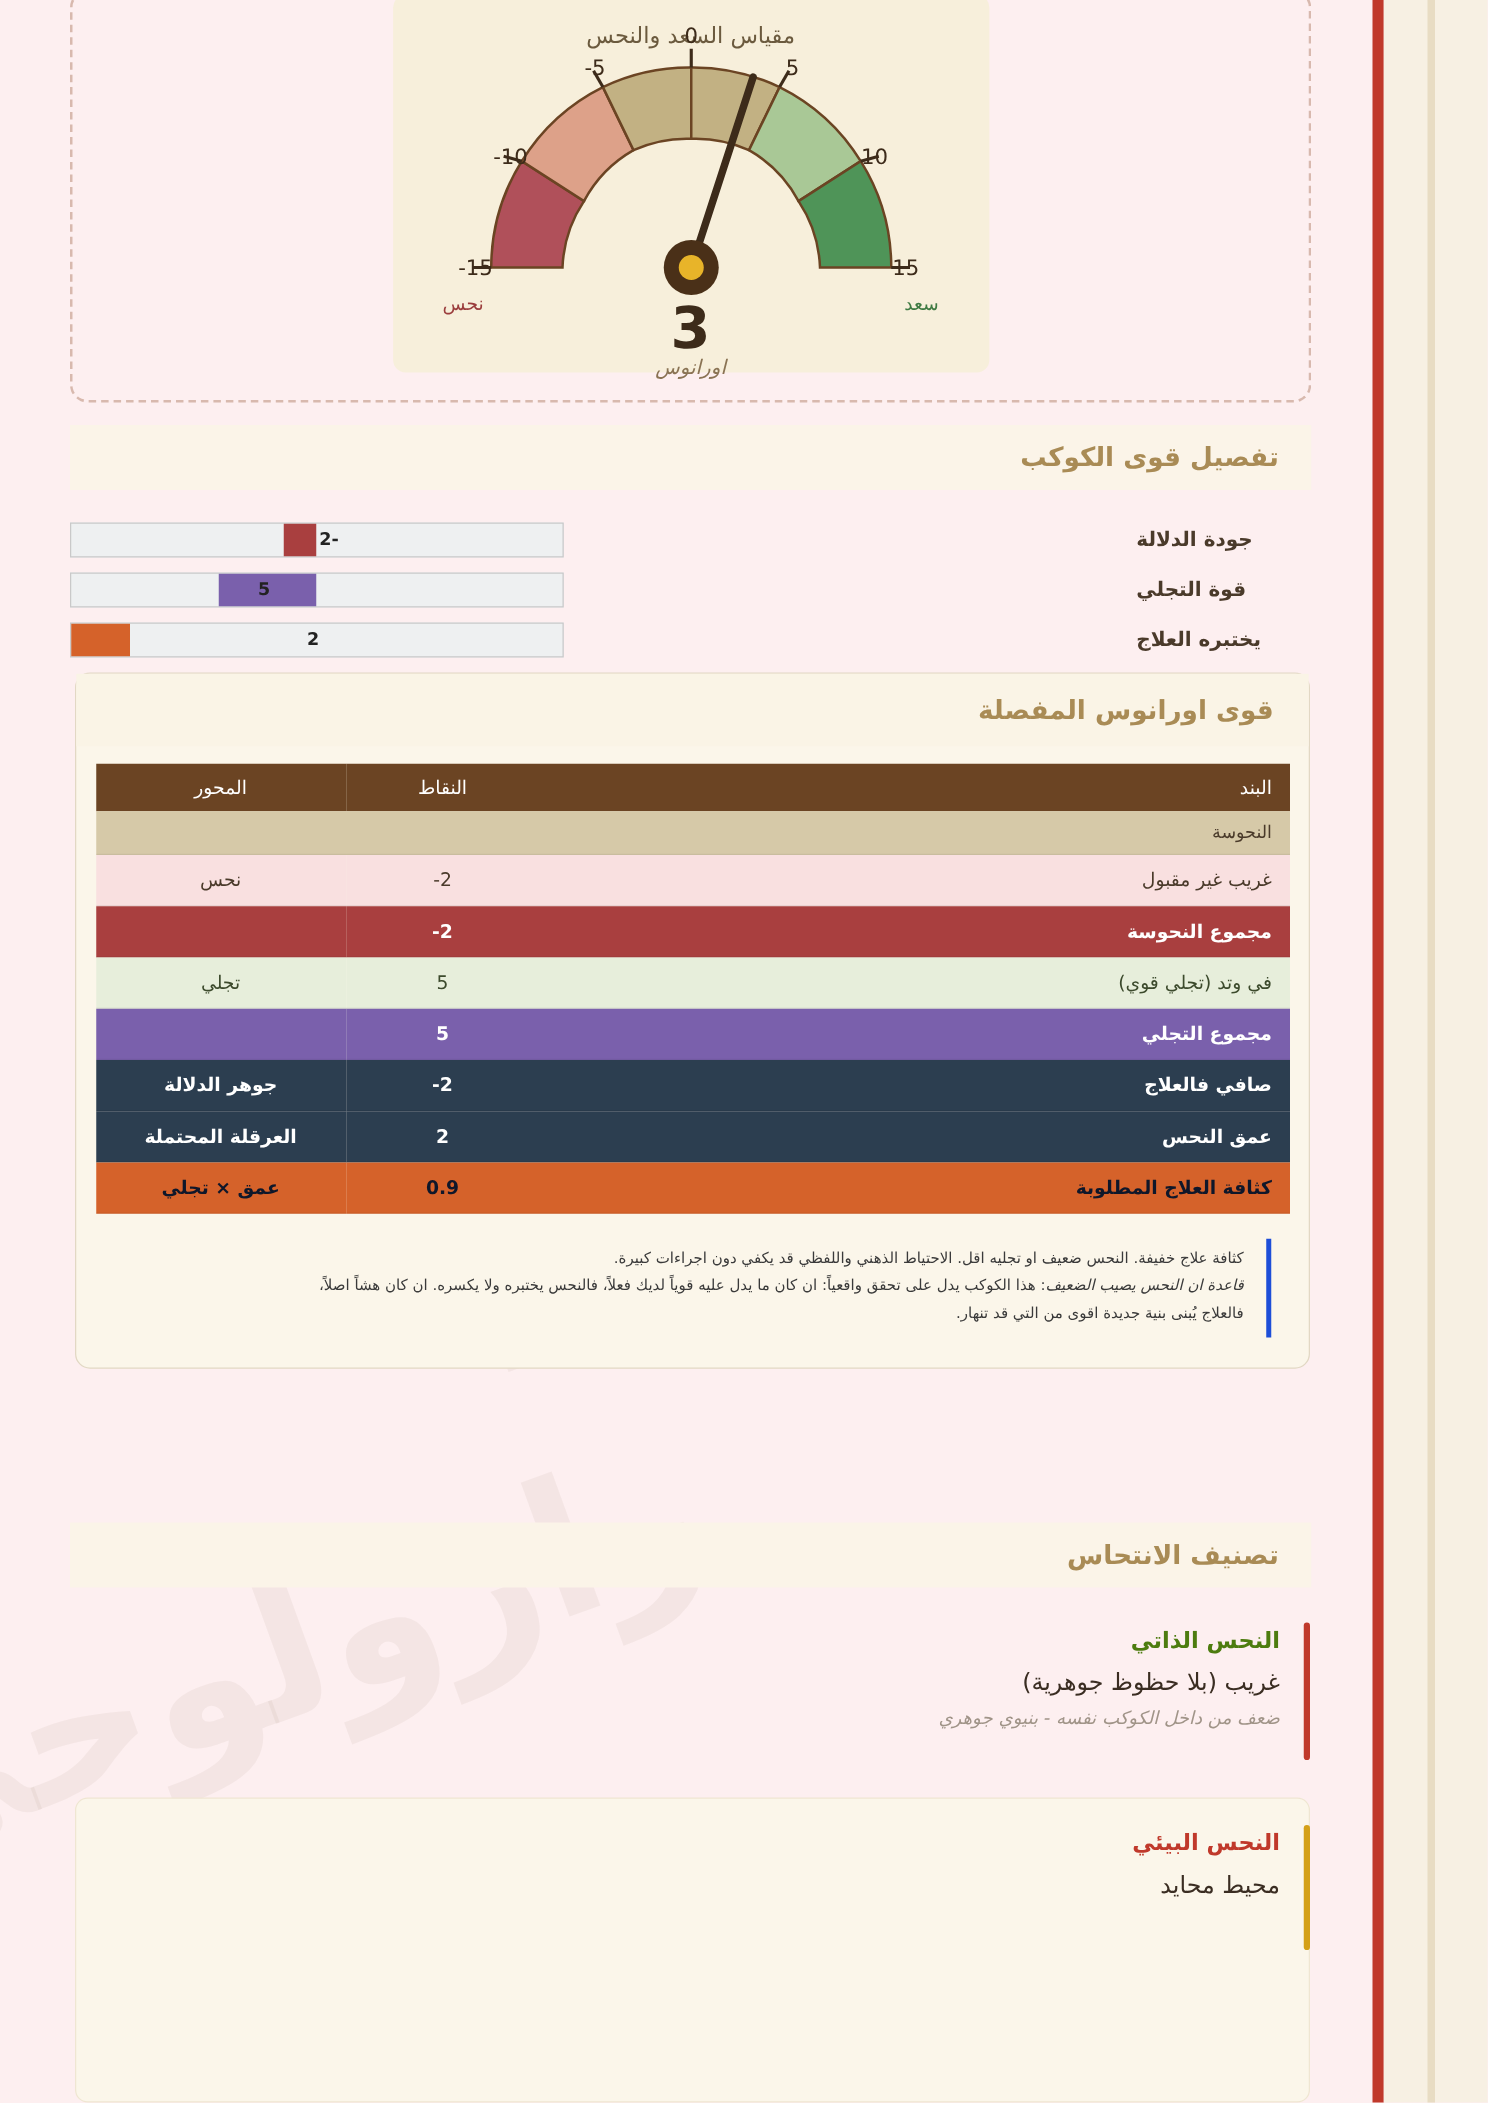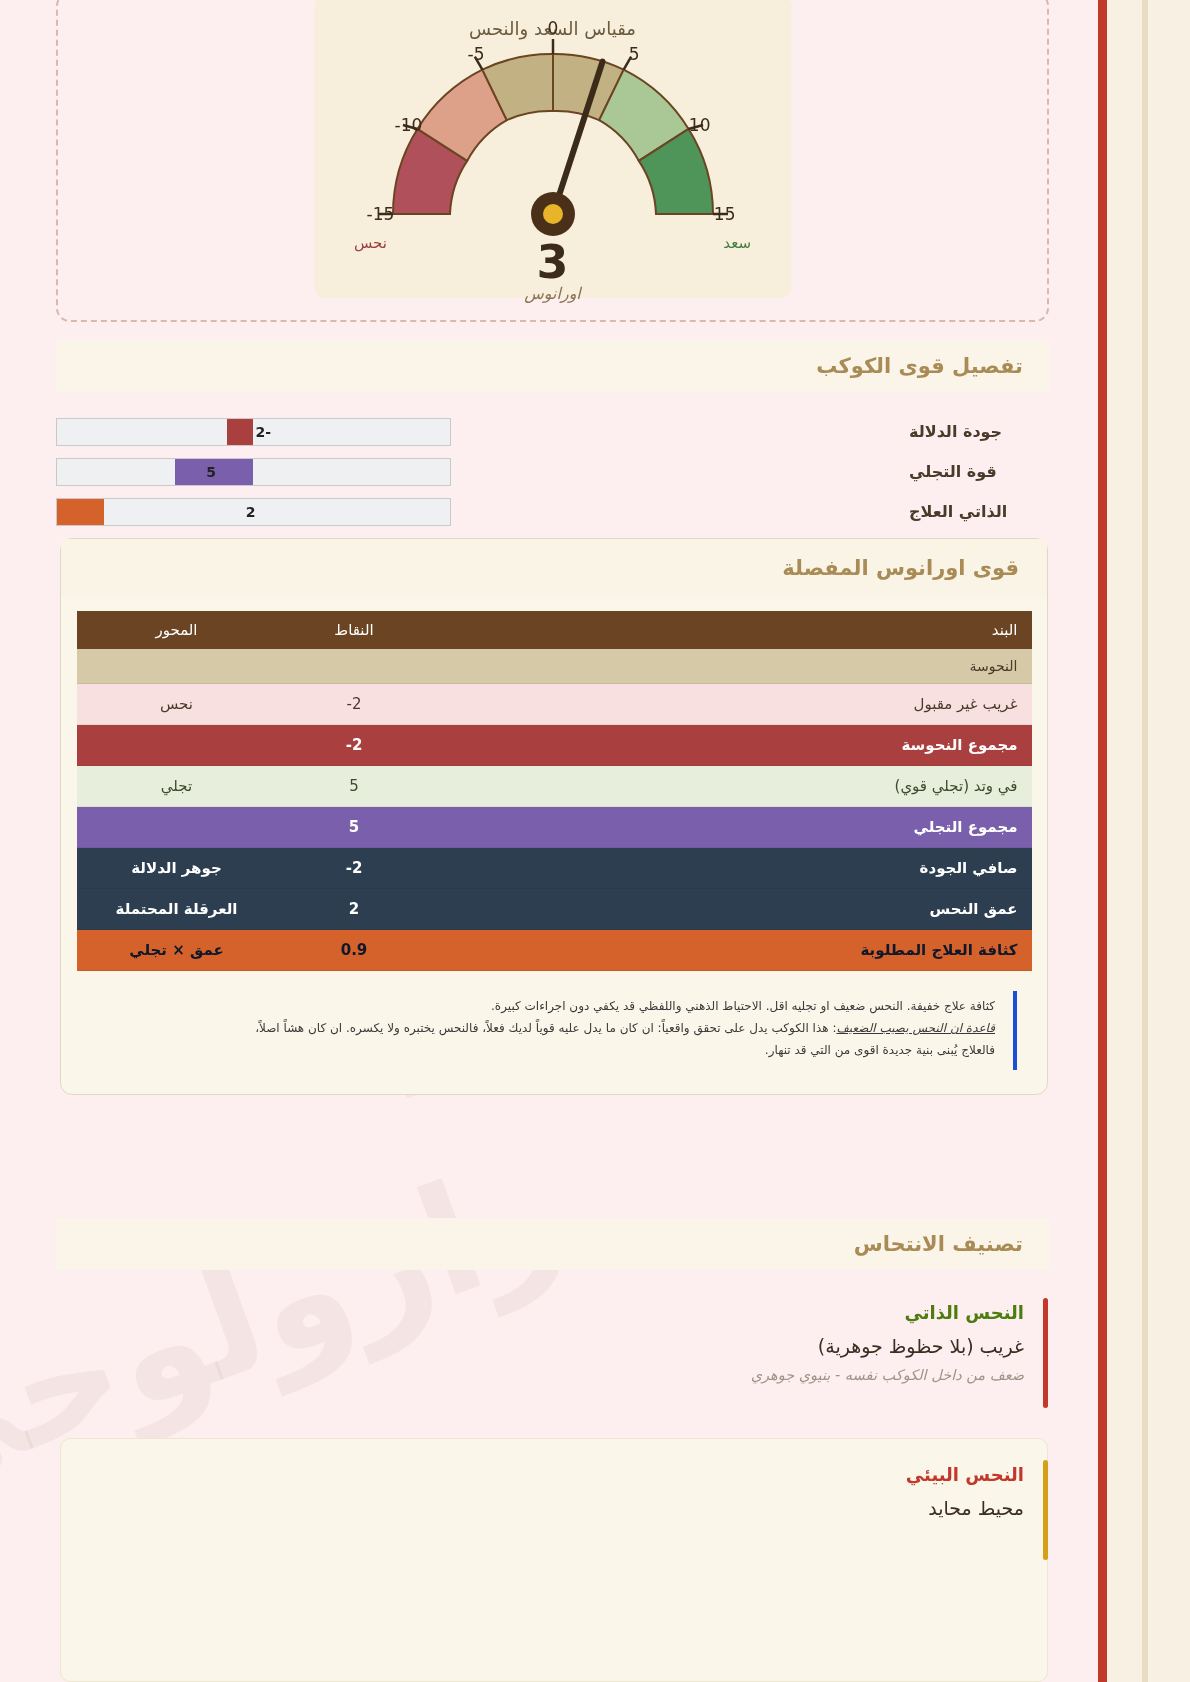--- a/index.html
+++ b/index.html
@@ -174,21 +174,21 @@
   .note{
     margin:20px 30px 24px 30px;
     border-right:4px solid #1d4ed8;
     background:#fbf6ea;
     padding:4px 18px 8px 10px;
     color:#3a3a3a;
     font-size:12px;
     line-height:1.85;
     text-align:right;
   }
-  .note .em{ font-style:italic;text-decoration:underline; }
+  .note .em{ font-style:italic; }
 
   
   .class-item{
     position:absolute; left:60px; width:988px;
     padding:14px 24px 14px 10px;
   }
   .class-item .bar{
     position:absolute; top:10px; right:0; width:5px; bottom:10px; border-radius:3px;
   }
   .class-title{ font-size:18px; font-weight:700; margin-bottom:12px; }
@@ -288,21 +288,21 @@
 
       <div class="bar-row">
         <div class="bar-label">قوة التجلي</div>
         <div class="bar-track">
           <div class="bar-fill" style="left:30%; width:20%; background:#7a60ac;"></div>
           <div class="bar-num" style="left:38%;">5</div>
         </div>
       </div>
 
       <div class="bar-row">
-        <div class="bar-label">الذاتي العلاج</div>
+        <div class="bar-label">يختبره العلاج</div>
         <div class="bar-track">
           <div class="bar-fill" style="left:0%; width:12%; background:#d5622a;"></div>
           <div class="bar-num" style="left:48%;">2</div>
         </div>
       </div>
 
     </div>
 
     <div class="detail-card" style="top:538px;">
 
@@ -341,21 +341,21 @@
             <td class="c-axis">تجلي</td>
           </tr>
 
           <tr class="sum-purple">
             <td>مجموع التجلي</td>
             <td class="c-points">5</td>
             <td class="c-axis"></td>
           </tr>
 
           <tr class="dark">
-            <td>صافي الجودة</td>
+            <td>صافي فالعلاج</td>
             <td class="c-points">2-</td>
             <td class="c-axis">جوهر الدلالة</td>
           </tr>
 
           <tr class="dark">
             <td>عمق النحس</td>
             <td class="c-points">2</td>
             <td class="c-axis">العرقلة المحتملة</td>
           </tr>
 

